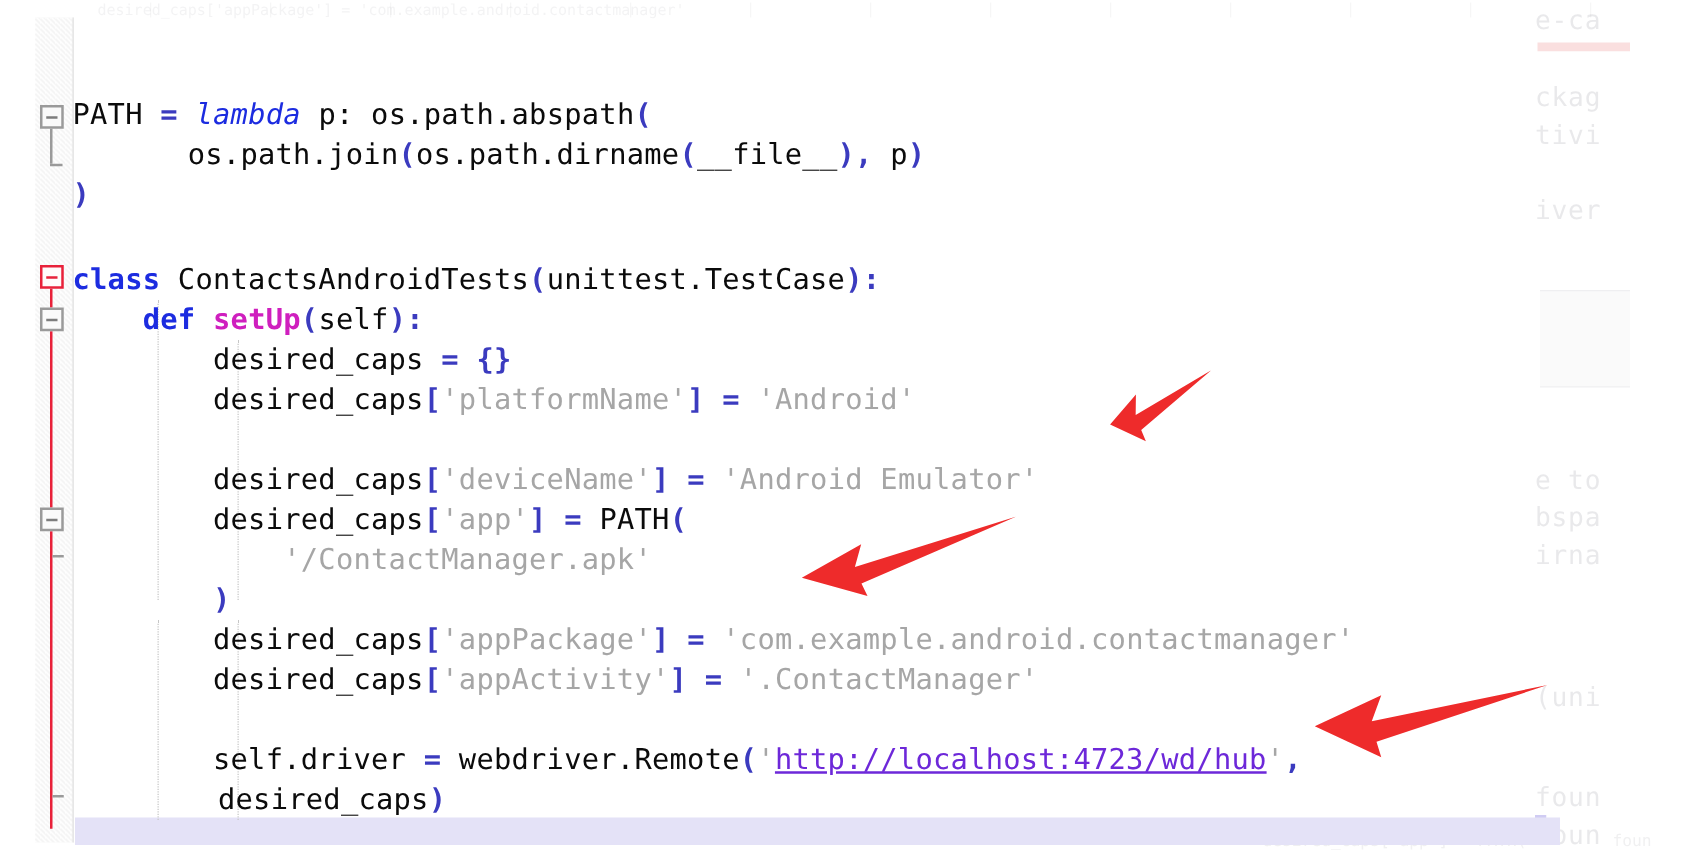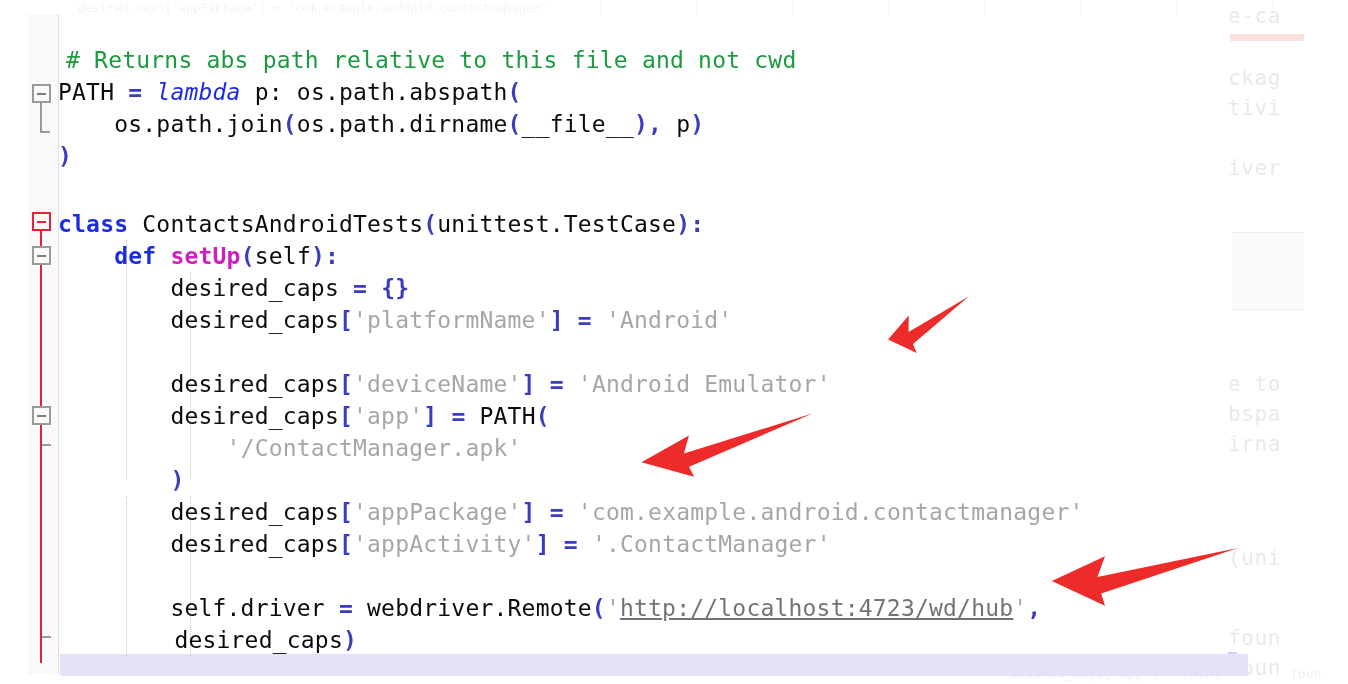--- a/index.html
+++ b/index.html
@@ -181,21 +181,21 @@
 
   
   .tok-plain   { color: #0b0b0b; }
   .tok-comment { color: #1a9b3f; }
   .tok-kw      { color: #1c2ce0; font-weight: bold; }
   .tok-kw2     { color: #1c2ce0; font-style: italic; }
   .tok-def     { color: #cf1fbe; font-weight: bold; }
   .tok-str     { color: #a6a6a6; }
   .tok-punct   { color: #3b3bbf; font-weight: bold; }
   .tok-dunder  { color: #0b0b0b; }
-  .tok-link    { color: #737373; text-decoration: underline; }
+  .tok-link    { color: #6d28d9; text-decoration: underline; }
 
   
   .line-highlight {
     position: absolute;
     left: 60px;
     right: 60px;
     height: 22px;
     background: #e4e2f7;
   }
 
@@ -268,23 +268,22 @@
       <div class="fold-tick" style="left: 14px; top: 622px;"></div>
     </div>
 
   <div class="line-highlight" style="top:654px"></div>
 
   <div class="code-surface" id="code-surface">
     <div class="indent-guide" style="left:68px; top:240px; height:240px;"></div>
     <div class="indent-guide" style="left:68px; top:496px; height:160px;"></div>
     <div class="indent-guide" style="left:132px; top:272px; height:208px;"></div>
     <div class="indent-guide" style="left:132px; top:496px; height:160px;"></div>
-  <div class="code-line" style="top: 44px; left: 8px;"><span class="tok-comment"># Returns abs path relative to this file and not cwd</span></div>
       <div class="code-line" style="top: 76px; left: 0px;"><span class="tok-plain">PATH </span><span class="tok-punct">=</span><span class="tok-plain"> </span><span class="tok-kw2">lambda</span><span class="tok-plain"> p: os.path.abspath</span><span class="tok-punct">(</span></div>
-      <div class="code-line" style="top: 108px; left: 0px;"><span class="tok-plain">    os.path.join</span><span class="tok-punct">(</span><span class="tok-plain">os.path.dirname</span><span class="tok-punct">(</span><span class="tok-dunder">__file__</span><span class="tok-punct">)</span><span class="tok-punct">,</span><span class="tok-plain"> p</span><span class="tok-punct">)</span></div>
+      <div class="code-line" style="top: 108px; left: 0px; padding-left: 36px;"><span class="tok-plain">    os.path.join</span><span class="tok-punct">(</span><span class="tok-plain">os.path.dirname</span><span class="tok-punct">(</span><span class="tok-dunder">__file__</span><span class="tok-punct">)</span><span class="tok-punct">,</span><span class="tok-plain"> p</span><span class="tok-punct">)</span></div>
       <div class="code-line" style="top: 140px; left: 0px;"><span class="tok-punct">)</span></div>
       <div class="code-line" style="top: 172px; left: 0px;"><span class="tok-plain"></span></div>
       <div class="code-line" style="top: 240px; left: 0px;"><span class="tok-plain">    </span><span class="tok-kw">def</span><span class="tok-plain"> </span><span class="tok-def">setUp</span><span class="tok-punct">(</span><span class="tok-plain">self</span><span class="tok-punct">)</span><span class="tok-punct">:</span></div>
       <div class="code-line" style="top: 208px; left: 0px;"><span class="tok-kw">class</span><span class="tok-plain"> ContactsAndroidTests</span><span class="tok-punct">(</span><span class="tok-plain">unittest.TestCase</span><span class="tok-punct">)</span><span class="tok-punct">:</span></div>
       <div class="code-line" style="top: 272px; left: 0px;"><span class="tok-plain">        desired_caps </span><span class="tok-punct">=</span><span class="tok-plain"> </span><span class="tok-punct">{}</span></div>
       <div class="code-line" style="top: 304px; left: 0px;"><span class="tok-plain">        desired_caps</span><span class="tok-punct">[</span><span class="tok-str">'platformName'</span><span class="tok-punct">]</span><span class="tok-plain"> </span><span class="tok-punct">=</span><span class="tok-plain"> </span><span class="tok-str">'Android'</span></div>
       <div class="code-line" style="top: 368px; left: 0px;"><span class="tok-plain">        desired_caps</span><span class="tok-punct">[</span><span class="tok-str">'deviceName'</span><span class="tok-punct">]</span><span class="tok-plain"> </span><span class="tok-punct">=</span><span class="tok-plain"> </span><span class="tok-str">'Android Emulator'</span></div>
       <div class="code-line" style="top: 400px; left: 0px;"><span class="tok-plain">        desired_caps</span><span class="tok-punct">[</span><span class="tok-str">'app'</span><span class="tok-punct">]</span><span class="tok-plain"> </span><span class="tok-punct">=</span><span class="tok-plain"> PATH</span><span class="tok-punct">(</span></div>
       <div class="code-line" style="top: 432px; left: 0px;"><span class="tok-plain">            </span><span class="tok-str">'/ContactManager.apk'</span></div>
       <div class="code-line" style="top: 464px; left: 0px;"><span class="tok-plain">        </span><span class="tok-punct">)</span></div>

